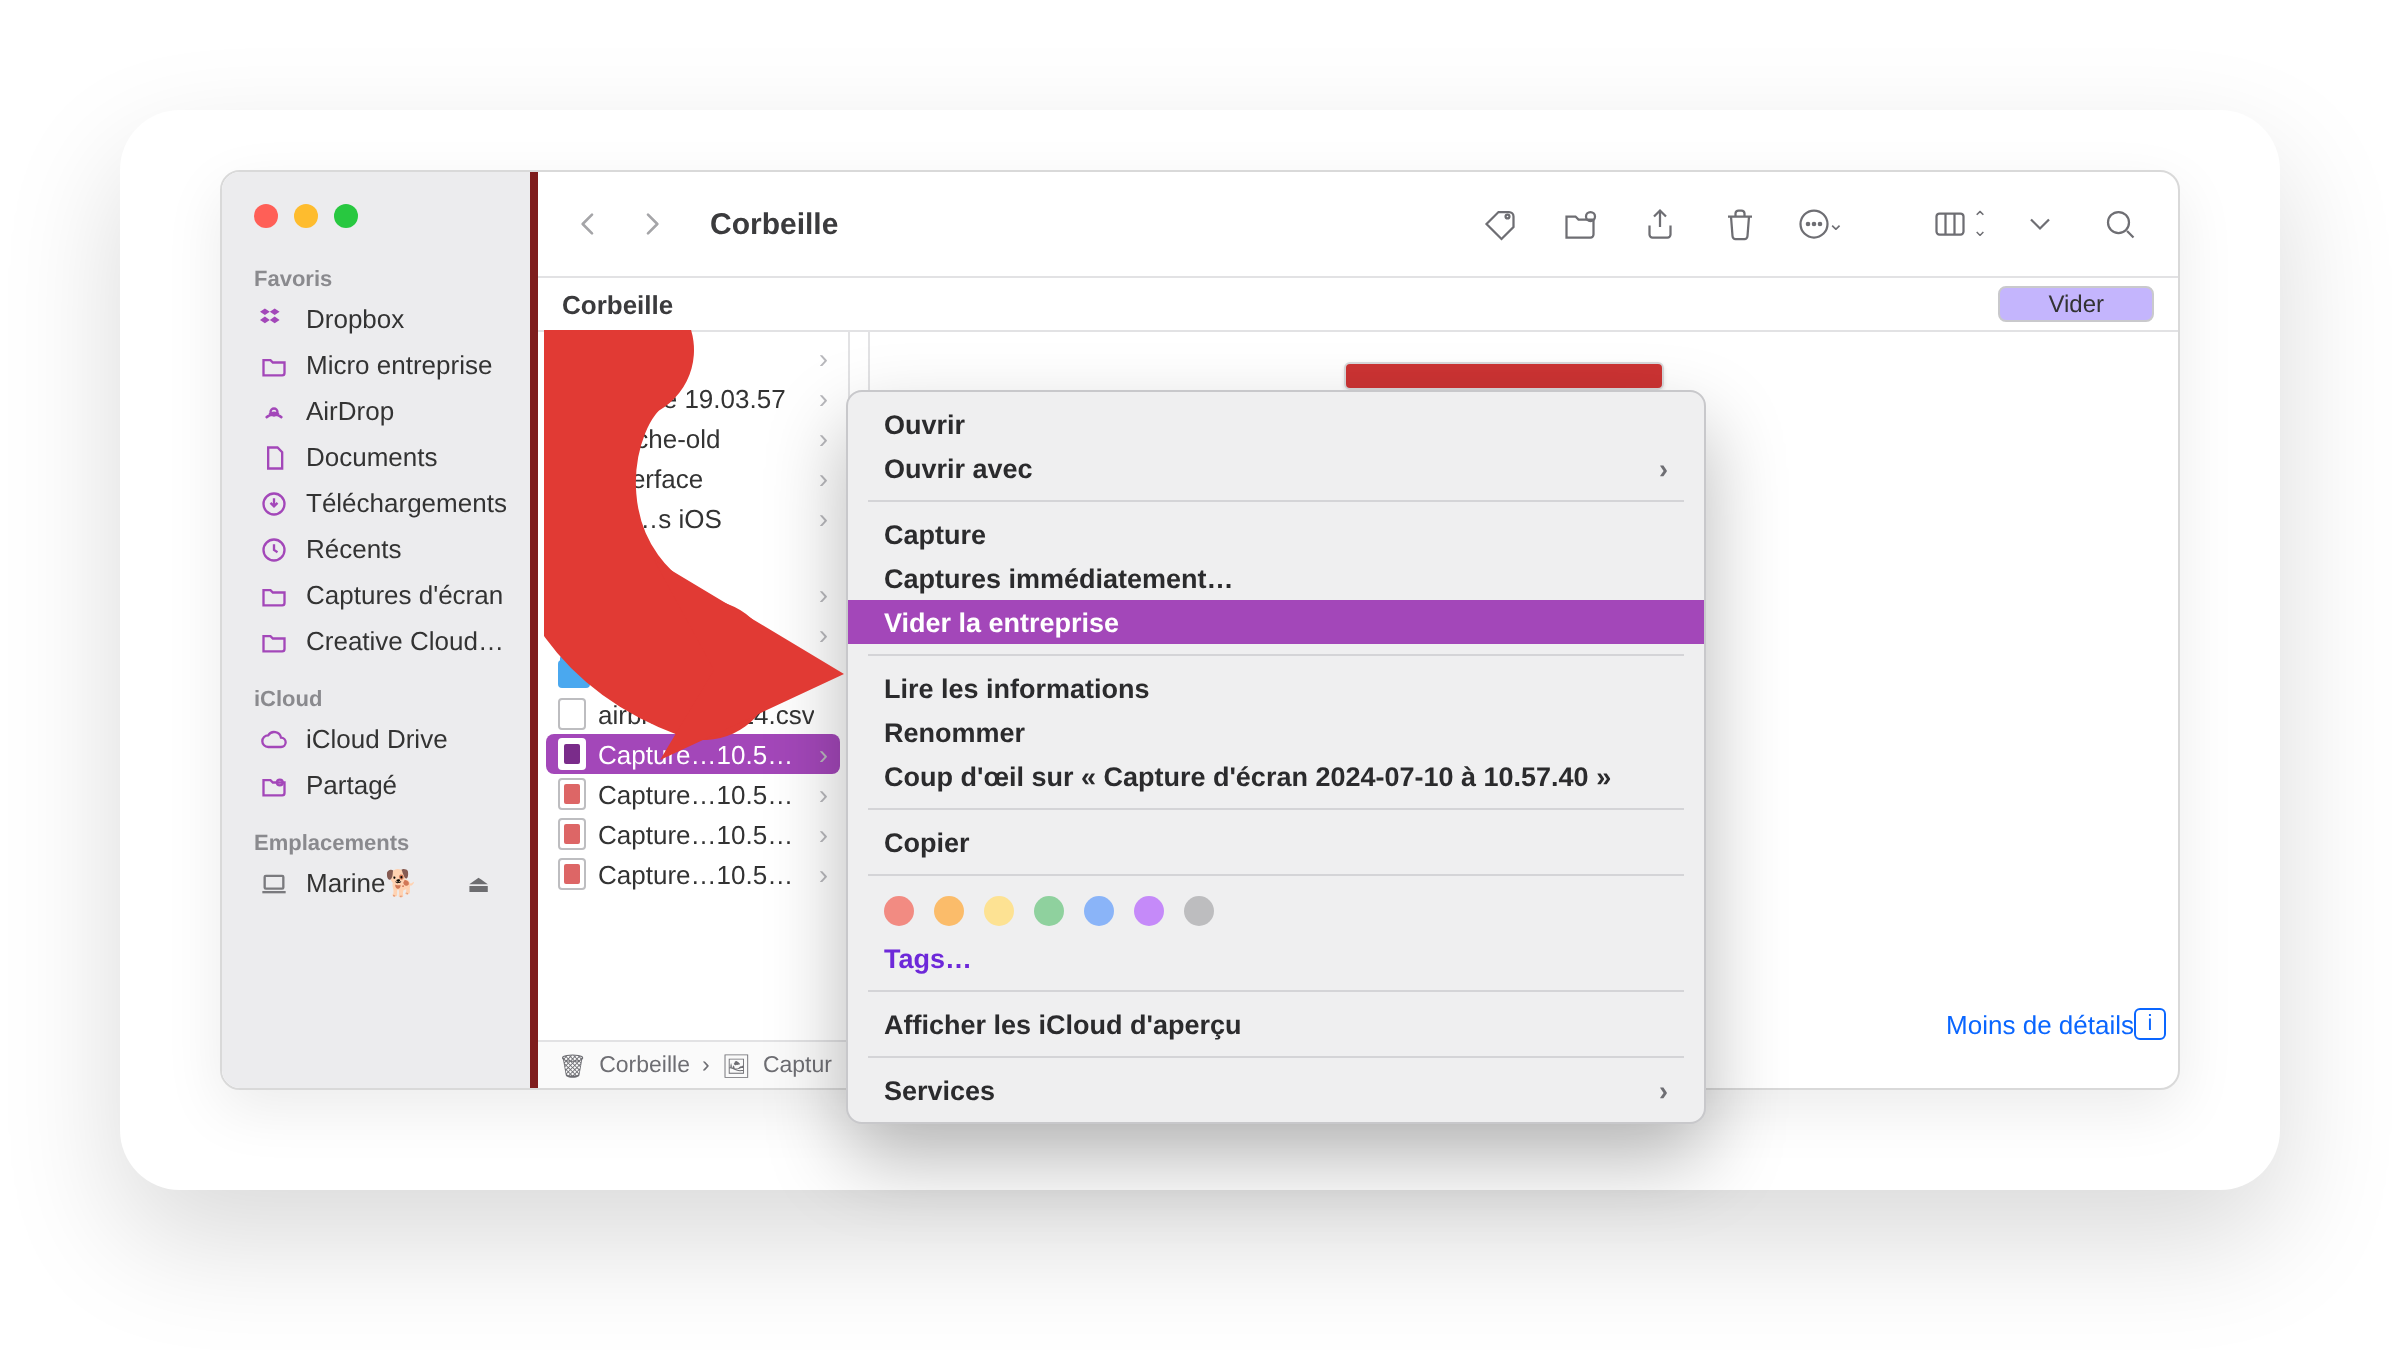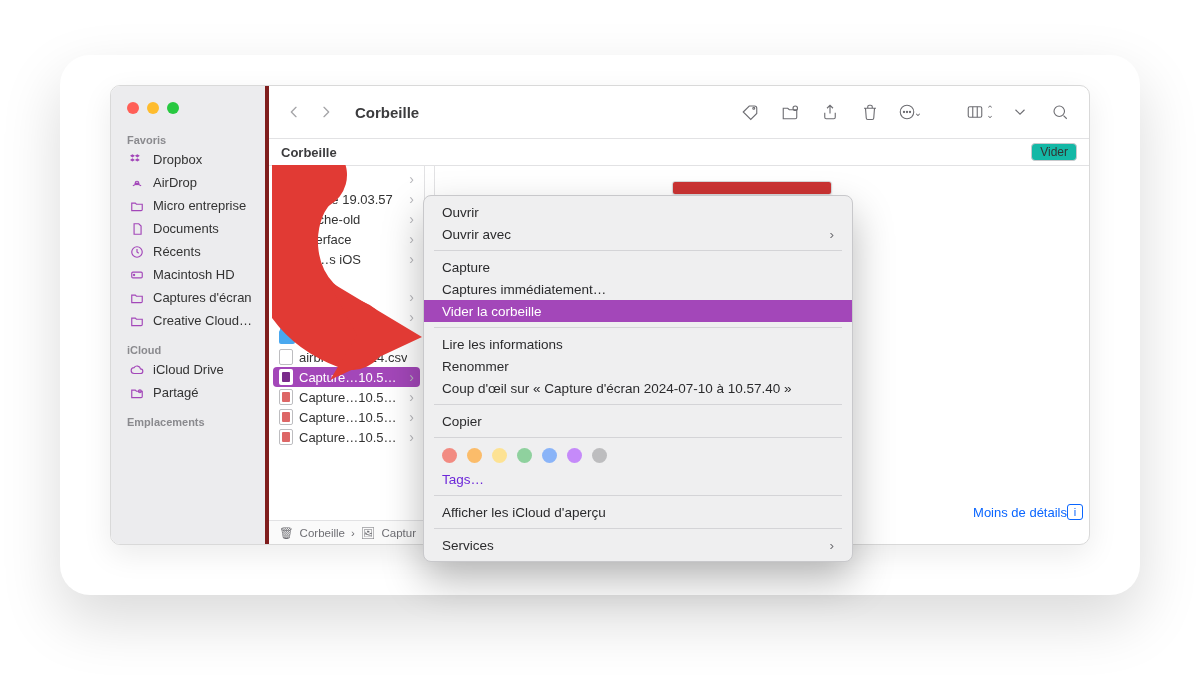--- a/index.html
+++ b/index.html
@@ -16,21 +16,21 @@
   .sb-label { color:#333; font-size:13px; white-space:nowrap; overflow:hidden; text-overflow:ellipsis;}
   .sb-eject { margin-left:auto; color:#6d6d70; font-size:12px; padding-right:10px;}
   .main { flex:1; display:flex; flex-direction:column; }
   .toolbar { height:52px; display:flex; align-items:center; padding:0 14px; gap:10px; border-bottom:0px; }
   .nav-arrow { width:22px; height:22px; display:flex; align-items:center; justify-content:center; color:#a5a5a8; font-size:18px; }
   .toolbar-title { font-size:15px; font-weight:600; color:#3b3b3d; margin-left:8px; }
   .tb-spacer{flex:1;}
   .tb-icon { width:30px; height:26px; display:flex; align-items:center; justify-content:center; color:#6e6e73; }
   .tb-icon svg{width:18px;height:18px;stroke:currentColor;fill:none;stroke-width:1.5;}
   .subheader { height:28px; border-top:1px solid #e2e2e4; border-bottom:1px solid #e2e2e4; display:flex; align-items:center; padding:0 12px; font-size:13px; font-weight:600; color:#3b3b3d; }
-  .vider { margin-left:auto; border:1px solid #c9c9cc; border-radius:4px; padding:1px 8px; font-size:12px; color:#333; background:#14b8a6; font-weight:500;}
+  .vider { margin-left:auto; border:1px solid #c9c9cc; border-radius:4px; padding:1px 24px; font-size:12px; color:#333; background:#c4b5fd; font-weight:500;}
   .columns { flex:1; display:flex; position:relative; }
   .col { width:150px; border-right:1px solid #e2e2e4; overflow:hidden; position:relative;}
   .col-list { padding: 3px 4px; }
   .file-row { display:flex; align-items:center; gap:6px; font-size:13px; color:#333; padding:2px 6px; border-radius:4px; white-space:nowrap; overflow:hidden;}
   .file-row.sel { background:#a347b9; color:#fff; }
   .fi { width:16px; height:14px; flex-shrink:0; display:flex; align-items:center; justify-content:center;}
   .fi.folder { background:#4aa8ef; border-radius:2px; position:relative;}
   .fi.folder::before{content:"";position:absolute;top:-2px;left:1px;width:6px;height:3px;background:#4aa8ef;border-radius:1px 1px 0 0;}
   .fi.doc { width:14px; height:16px; background:#fff; border:1px solid #bdbdc0; border-radius:2px; }
   .fi.png { width:14px; height:16px; background:#fff; border:1px solid #bdbdc0; border-radius:2px; position:relative;}
@@ -40,21 +40,21 @@
   .col-chevron{color:#b8b8bc;margin-left:auto;font-size:14px;}
   .preview-col { flex:1; padding:18px 20px; font-size:13px; color:#333; }
   .preview-thumb { width:160px; height:14px; border:1px solid #d8d8da; border-radius:3px; margin: -3px auto 0 auto; background:linear-gradient(#c33,#c33); box-shadow:0 1px 2px rgba(0,0,0,0.1); position:relative; left:-10px;}
   .moins { position:absolute; right:22px; bottom:24px; color:#0a66ff; font-size:13px; }
   .info-i { position:absolute; right:6px; bottom:24px; width:16px; height:16px; border:1.5px solid #0a66ff; border-radius:3px; color:#0a66ff; font-size:11px; display:flex;align-items:center;justify-content:center;}
   .path { position:absolute; left:0; bottom:0; right:0; height:24px; border-top:1px solid #e2e2e4; display:flex; align-items:center; gap:6px; padding:0 10px; font-size:11.5px; color:#6e6e73; background:#fafafa;}
   .col-handle{position:absolute; right:-3px; top:0; bottom:22px; width:6px; display:flex; align-items:flex-end; justify-content:center; padding-bottom:6px;}
   .col-handle span{width:3px;height:26px;background:#d6d6d9;border-radius:2px;}
   
   .ctx { position:absolute; left:423px; top:195px; width:430px; background:#efeff0; border:1px solid #c8c8cb; border-radius:8px; box-shadow: 0 18px 40px rgba(0,0,0,0.28); padding:5px 0; font-size:13.5px; color:#2b2b2d; }
-  .ctx-item { padding:3.5px 18px; display:flex; align-items:flex-start; }
+  .ctx-item { padding:3.5px 18px; display:flex; align-items:flex-start;font-weight:bold; }
   .ctx-item.highlight { background:#a347b9; color:#fff; }
   .ctx-sep { height:1px; background:#d4d4d7; margin:5px 10px; }
   .ctx-chev { margin-left:auto; color:#6e6e73; }
   .tag-dots{display:flex;gap:10px;padding:5px 18px;}
   .tag-dot{width:15px;height:15px;border-radius:50%;}
   
   .annote-arrow{position:absolute; left:272px; top:165px; width:170px; height:220px; pointer-events:none;}
 </style>
 </head>
 <body>
@@ -75,63 +75,63 @@
           <span class="ic">
             <svg width="14" height="14" viewBox="0 0 24 24" fill="#a347b9">
               <path d="M6 3l6 4-6 4-6-4zM18 3l6 4-6 4-6-4zM6 13l6 4-6 4-6-4zM18 13l6 4-6 4-6-4z" transform="scale(0.7)"></path>
             </svg>
           </span>
           <span class="sb-label">Dropbox</span>
         </div>
         <div class="sb-item">
           <span class="ic">
             <svg width="14" height="14" viewBox="0 0 24 24" fill="none" stroke="#a347b9" stroke-width="2">
+              <path d="M3 7h6l2 2h10v9a2 2 0 01-2 2H3z"></path>
+            </svg>
+          </span>
+          <span class="sb-label">Micro entreprise</span>
+        </div>
+        <div class="sb-item">
+          <span class="ic">
+            <svg width="14" height="14" viewBox="0 0 24 24" fill="none" stroke="#a347b9" stroke-width="2">
               <circle cx="12" cy="12" r="3"></circle>
               <path d="M5 17a10 10 0 0114 0M8 14a6 6 0 018 0"></path>
             </svg>
           </span>
           <span class="sb-label">AirDrop</span>
         </div>
         <div class="sb-item">
           <span class="ic">
             <svg width="14" height="14" viewBox="0 0 24 24" fill="none" stroke="#a347b9" stroke-width="2">
-              <path d="M3 7h6l2 2h10v9a2 2 0 01-2 2H3z"></path>
-            </svg>
-          </span>
-          <span class="sb-label">Micro entreprise</span>
-        </div>
-        <div class="sb-item">
-          <span class="ic">
-            <svg width="14" height="14" viewBox="0 0 24 24" fill="none" stroke="#a347b9" stroke-width="2">
               <path d="M7 3h8l4 4v14H7z"></path>
             </svg>
           </span>
           <span class="sb-label">Documents</span>
+        </div>
+        <div class="sb-item">
+          <span class="ic">
+            <svg width="14" height="14" viewBox="0 0 24 24" fill="none" stroke="#a347b9" stroke-width="2">
+              <circle cx="12" cy="12" r="9"></circle>
+              <path d="M12 7v7M9 11l3 3 3-3"></path>
+            </svg>
+          </span>
+          <span class="sb-label">Téléchargements</span>
         </div>
         <div class="sb-item">
           <span class="ic">
             <svg width="14" height="14" viewBox="0 0 24 24" fill="none" stroke="#a347b9" stroke-width="2">
               <circle cx="12" cy="12" r="9"></circle>
               <path d="M12 7v5l3 2"></path>
             </svg>
           </span>
           <span class="sb-label">Récents</span>
         </div>
         <div class="sb-item">
           <span class="ic">
             <svg width="14" height="14" viewBox="0 0 24 24" fill="none" stroke="#a347b9" stroke-width="2">
-              <rect x="3" y="7" width="18" height="10" rx="2"></rect>
-              <circle cx="7" cy="12" r="1"></circle>
-            </svg>
-          </span>
-          <span class="sb-label">Macintosh HD</span>
-        </div>
-        <div class="sb-item">
-          <span class="ic">
-            <svg width="14" height="14" viewBox="0 0 24 24" fill="none" stroke="#a347b9" stroke-width="2">
               <path d="M3 7h6l2 2h10v9a2 2 0 01-2 2H3z"></path>
             </svg>
           </span>
           <span class="sb-label">Captures d'écran</span>
         </div>
         <div class="sb-item">
           <span class="ic">
             <svg width="14" height="14" viewBox="0 0 24 24" fill="none" stroke="#a347b9" stroke-width="2">
               <path d="M3 7h6l2 2h10v9a2 2 0 01-2 2H3z"></path>
             </svg>
@@ -153,20 +153,32 @@
           <span class="ic">
             <svg width="14" height="14" viewBox="0 0 24 24" fill="none" stroke="#a347b9" stroke-width="2">
               <path d="M3 7h6l2 2h10v9a2 2 0 01-2 2H3z"></path>
               <circle cx="17" cy="9" r="2.5"></circle>
             </svg>
           </span>
           <span class="sb-label">Partagé</span>
         </div>
       </div>
     <div class="sb-section" style="margin-top:6px">Emplacements</div>
+    <div id="emp-list">
+        <div class="sb-item">
+          <span class="ic">
+            <svg width="14" height="14" viewBox="0 0 24 24" fill="none" stroke="#7a7a7e" stroke-width="2">
+              <rect x="4" y="5" width="16" height="11" rx="1"></rect>
+              <path d="M2 19h20"></path>
+            </svg>
+          </span>
+          <span class="sb-label">Marine🐕</span>
+          <span class="sb-eject">⏏</span>
+        </div>
+      </div>
   </div>
 
   <div class="main">
     <div class="toolbar">
       <div class="nav-arrow">
         <svg viewBox="0 0 24 24" width="16" height="16">
             <path d="M15 5l-7 7 7 7" stroke="currentColor" fill="none" stroke-width="2" stroke-linecap="round" stroke-linejoin="round"></path>
           </svg>
       </div>
       <div class="nav-arrow">
@@ -340,21 +352,21 @@
       <span class="ctx-chev">›</span>
     </div>
     <div class="ctx-sep"></div>
     <div class="ctx-item">
       <span>Capture</span>
     </div>
     <div class="ctx-item">
       <span>Captures immédiatement…</span>
     </div>
     <div class="ctx-item highlight">
-      <span>Vider la corbeille</span>
+      <span>Vider la entreprise</span>
     </div>
     <div class="ctx-sep"></div>
     <div class="ctx-item">
       <span>Lire les informations</span>
     </div>
     <div class="ctx-item">
       <span>Renommer</span>
     </div>
     <div class="ctx-item">
       <span>Coup d'œil sur « Capture d'écran 2024-07-10 à 10.57.40 »</span>

